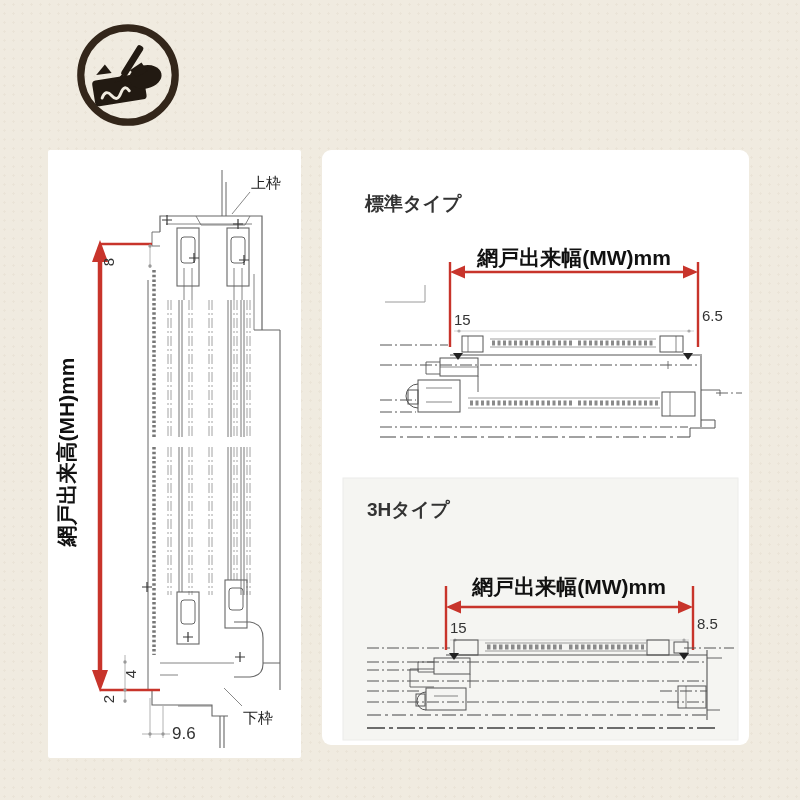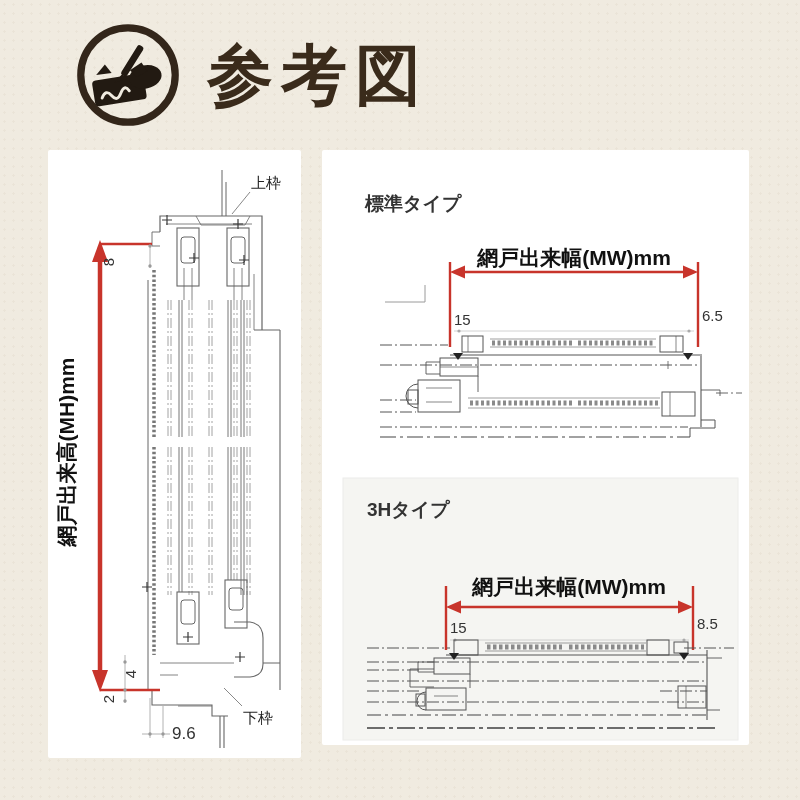--- a/index.html
+++ b/index.html
@@ -11,21 +11,21 @@
     font-family:"Liberation Sans","DejaVu Sans",sans-serif;
   }
   .header{position:absolute;left:75px;top:22px;display:flex;align-items:center;}
   .header-icon{width:106px;height:106px;flex:0 0 auto;}
   .header-title{
     margin-left:26px;font-size:66px;font-weight:bold;letter-spacing:8px;
     color:#3a2b1b;line-height:106px;white-space:nowrap;
   }
   .card{position:absolute;background:#ffffff;border-radius:2px;}
   #left-card{left:48px;top:150px;width:253px;height:608px;}
-  #right-card{left:322px;top:150px;width:427px;height:595px;}
+  #right-card{left:322px;top:150px;width:427px;height:595px;border-radius:9px;}
   svg{display:block;}
   svg text{font-family:"Liberation Sans","DejaVu Sans",sans-serif;}
   .dim-num{font-size:15px;fill:#333;}
   .jp-label{font-size:15px;fill:#222;}
   .section-title{font-size:19px;font-weight:600;fill:#333;}
   .mw-label{font-size:21px;font-weight:600;fill:#111;}
   .mh-label{font-size:21px;font-weight:600;fill:#111;}
 </style>
 </head>
 <body>
@@ -41,21 +41,20 @@
 
       <ellipse cx="73" cy="57" rx="17" ry="12" transform="rotate(-12 73 57)"></ellipse>
       <path d="M57,50 l12,-8 l6,9 l-11,6 z"></path>
 
       <rect x="56" y="22" width="7" height="36" rx="2.5" transform="rotate(32 59 40)"></rect>
       <path d="M41,63 l8,-9 l5,5 z"></path>
     </g>
 
     <path d="M27,76 q5,-9 10,-1 t10,-1 t9,-1" fill="none" stroke="#f0ebe0" stroke-width="3" stroke-linecap="round" transform="rotate(-9 46 70)"></path>
   </svg>
-  <div class="header-title">参考図</div>
 </div>
 
 <div class="card" id="left-card">
 <svg width="253" height="608" viewBox="0 0 253 608">
 
   <g stroke="#666" fill="none" stroke-width="1">
 
     <path d="M174,20 V66 M178,32 V66"></path>
 
     <path d="M112,82 V66 H214 V180" stroke-width="1.2"></path>

